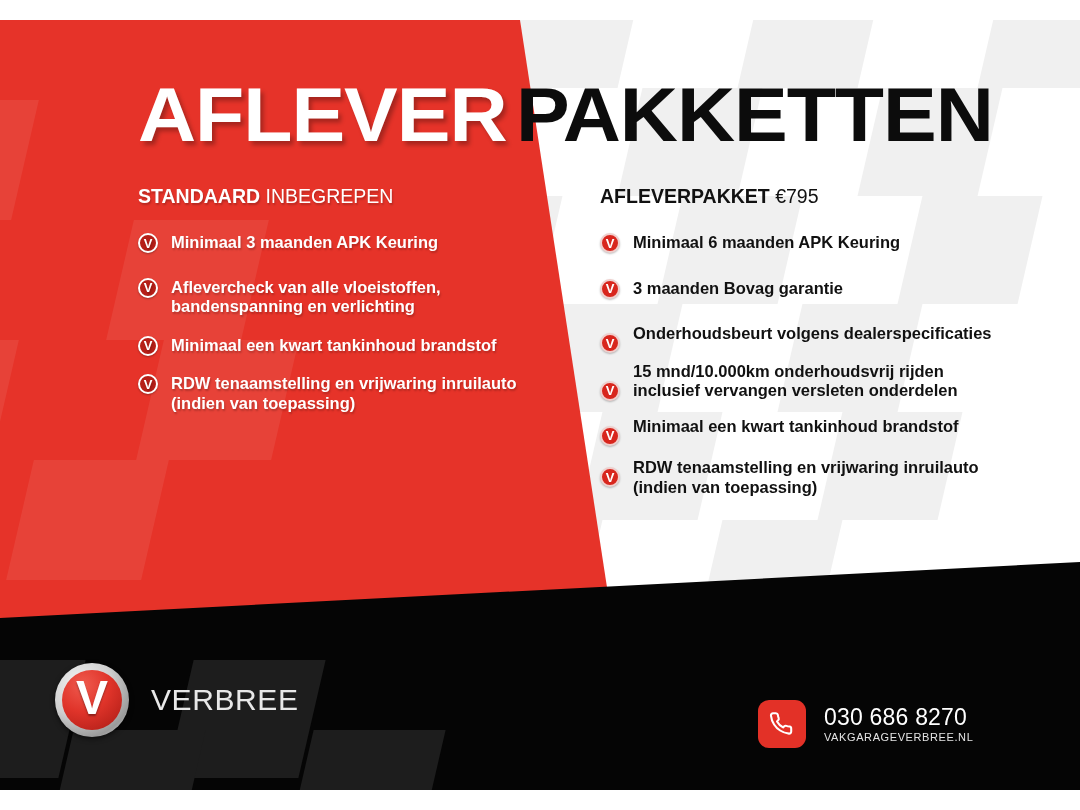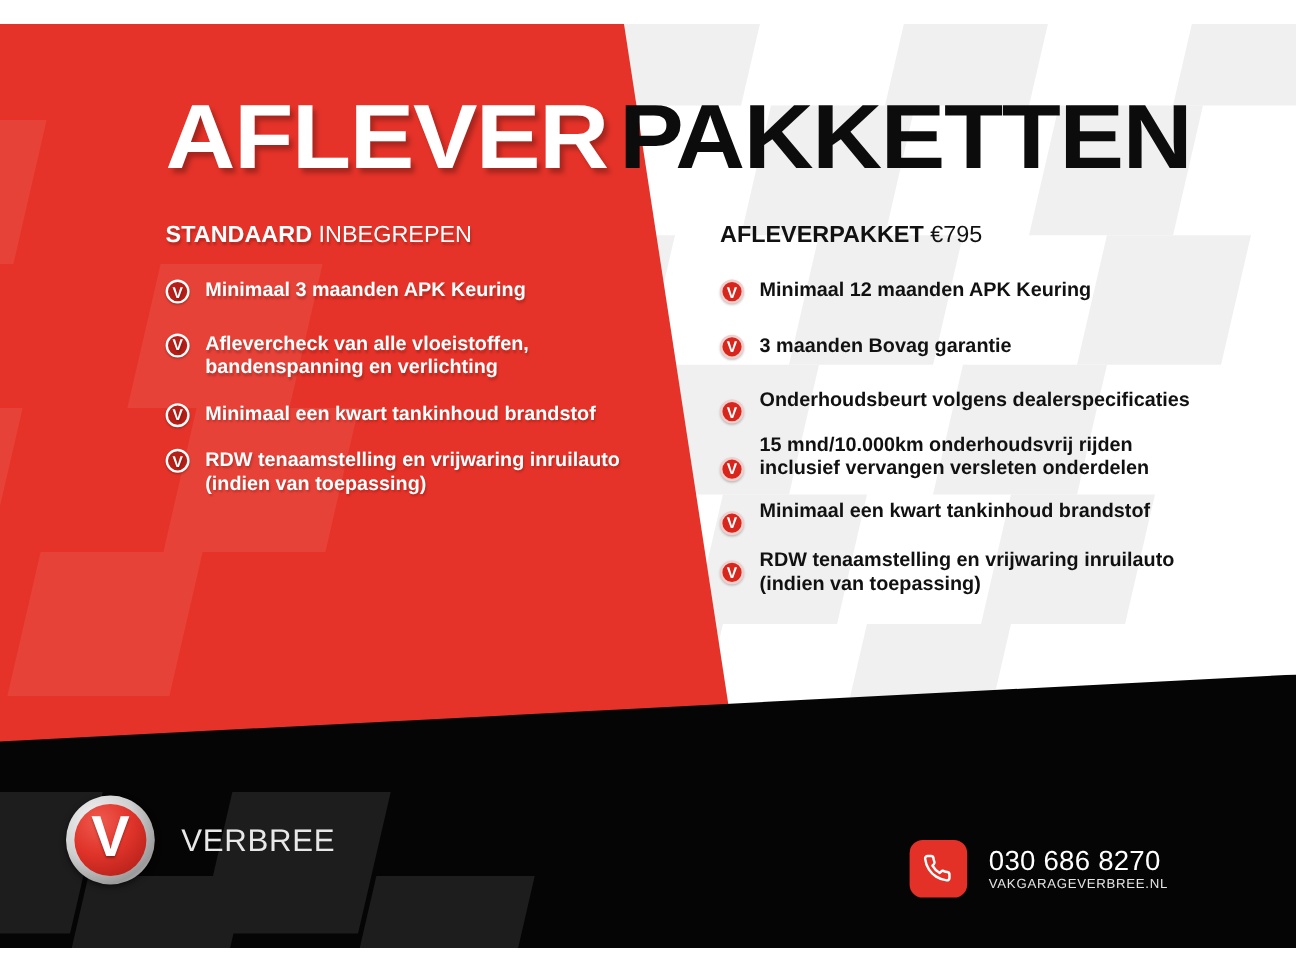--- a/index.html
+++ b/index.html
@@ -216,21 +216,21 @@
     line-height: 1.02;
   }
   .brand-text .l1 {
     font-size: 30px;
     font-weight: 700;
     color: #ffffff;
     letter-spacing: 0.4px;
     display: block;
   }
   .brand-text .l2 {
-    font-size: 26px;
+    font-size: 30px;
     font-weight: 400;
     color: #e8e8e8;
     letter-spacing: 0.6px;
     display: block;
   }
 
   
   .contact {
     position: absolute;
     left: 758px; top: 700px;
@@ -355,21 +355,21 @@
   <div class="col col-right">
     <div class="sub" style="margin-bottom:26px;">
       <span class="strong">AFLEVERPAKKET</span>
       <span class="light">€795</span>
     </div>
     <ul class="items">
       <li style="margin-bottom:26px;">
         <span class="vbadge">
             <span class="glyph">V</span>
           </span>
-        <span>Minimaal 12 maanden APK Keuring</span>
+        <span>Minimaal 6 maanden APK Keuring</span>
       </li>
       <li style="margin-bottom:26px;">
         <span class="vbadge">
             <span class="glyph">V</span>
           </span>
         <span>3 maanden Bovag garantie</span>
       </li>
       <li style="margin-bottom:18px;">
         <span class="vbadge" style="top:9px;">
             <span class="glyph">V</span>

